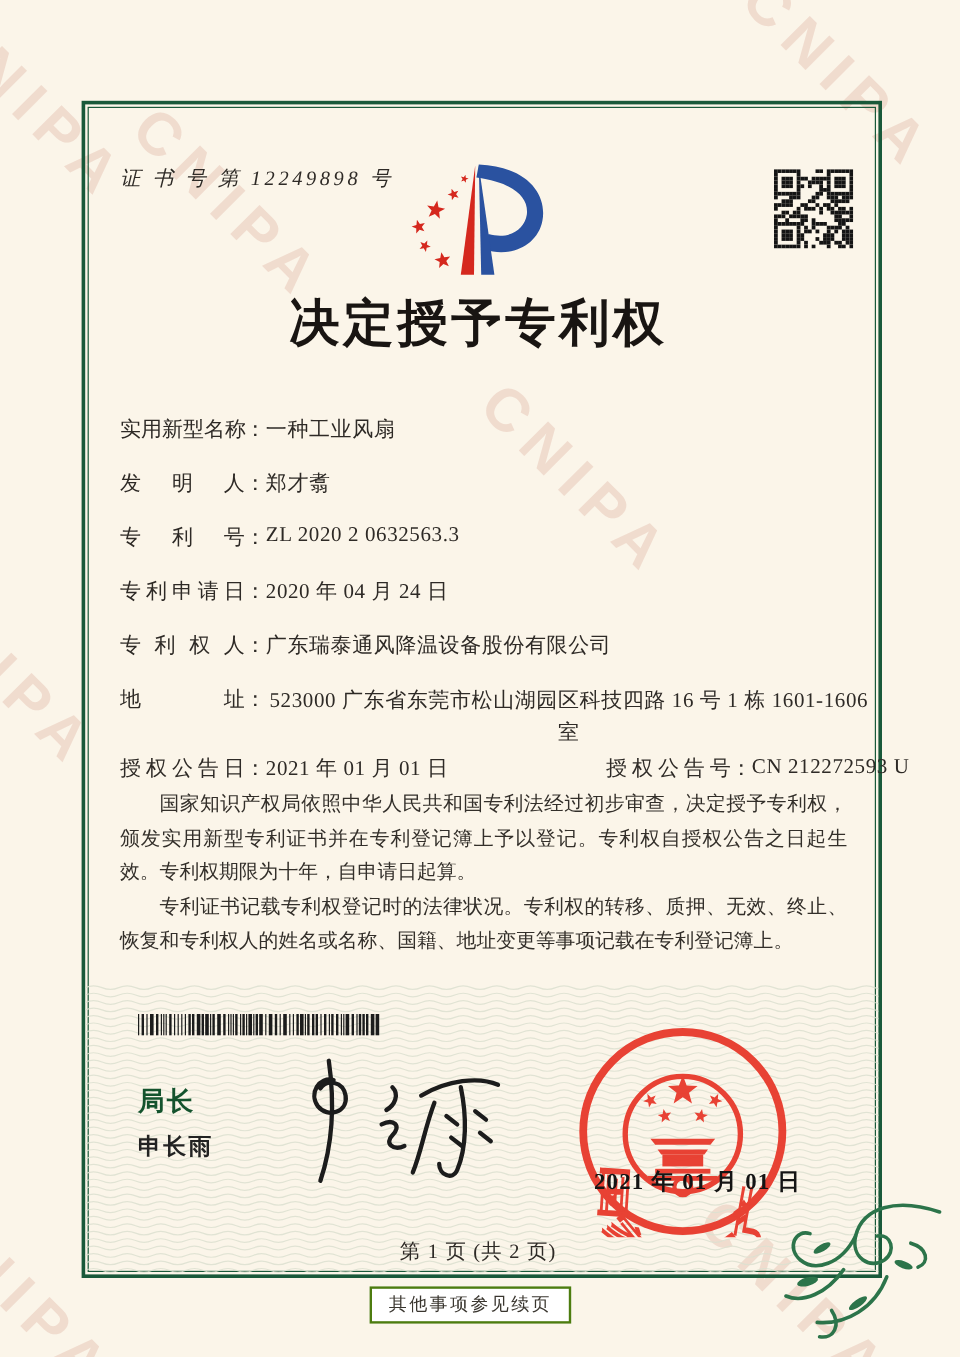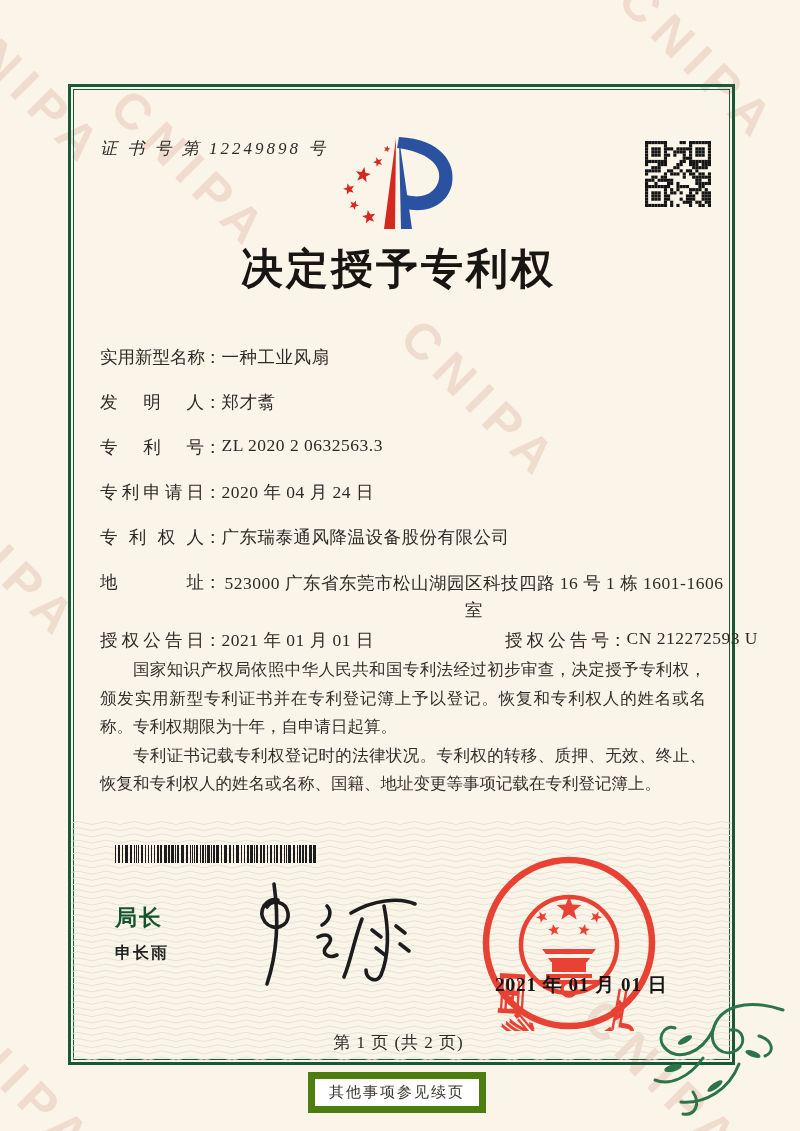--- a/index.html
+++ b/index.html
@@ -43,32 +43,32 @@
   .paras{position:absolute;left:100px;top:656px;width:606px;z-index:3;
     font-size:16.5px;line-height:28.5px;text-align:justify;color:#332f2a;}
   .paras p{margin:0;text-indent:2em;}
   
   .waves{position:absolute;left:71px;top:819px;z-index:2;opacity:.85;}
   
   .barcode{position:absolute;left:115px;top:845px;z-index:3;}
   
   .issuer-title{position:absolute;left:115px;top:903px;font-size:22px;z-index:3;
     font-family:"Liberation Sans","DejaVu Sans",sans-serif;font-weight:600;letter-spacing:2px;color:#14532d;}
-  .issuer-name{position:absolute;left:115px;top:943px;font-size:16px;z-index:3;
+  .issuer-name{position:absolute;left:115px;top:943px;font-size:19px;z-index:3;
     font-family:"Liberation Sans","DejaVu Sans",sans-serif;font-weight:600;letter-spacing:2px;color:#222;}
   .signature{position:absolute;left:233px;top:878px;z-index:4;}
   
   .seal{position:absolute;left:481px;top:855px;z-index:3;opacity:.95;}
   .seal-date{position:absolute;left:495px;top:972px;width:160px;font-size:19px;font-weight:600;
     color:#141414;letter-spacing:1px;z-index:4;white-space:nowrap;}
   
   .page-no{position:absolute;left:68px;top:1031px;width:661px;text-align:center;font-size:17px;z-index:3;letter-spacing:1px;}
   .cont-note{
     position:absolute;left:308px;top:1072px;padding:4px 14px;background:#ffffff;
-    font-size:15px;letter-spacing:2px;color:#3a362f;z-index:5;border:7px solid #4d7c0f;
+    font-size:15px;letter-spacing:2px;color:#3a362f;z-index:5;border:2px solid #4d7c0f;
   }
   .flourish{position:absolute;left:645px;top:996px;z-index:6;}
 </style>
 </head>
 <body>
 
 <div class="wm" style="left:-25px;top:-5px">CNIPA</div>
 <div class="wm" style="left:140px;top:78px">CNIPA</div>
 <div class="wm" style="left:430px;top:308px">CNIPA</div>
 <div class="wm" style="left:-50px;top:468px">CNIPA</div>
@@ -408,21 +408,21 @@
   <span class="flabel">地址</span><span class="fcolon">：</span><span class="fvalue wrap">523000 广东省东莞市松山湖园区科技四路 16 号 1 栋 1601-1606 室</span>
 </div>
 <div class="field" style="top:628px">
   <span class="flabel">授权公告日</span><span class="fcolon">：</span><span class="fvalue">2021 年 01 月 01 日</span>
   <span class="pair2">
     <span class="flabel">授权公告号</span><span class="fcolon">：</span><span class="fvalue">CN 212272593 U</span>
   </span>
 </div>
 
 <div class="paras">
-  <p>国家知识产权局依照中华人民共和国专利法经过初步审查，决定授予专利权，颁发实用新型专利证书并在专利登记簿上予以登记。恢复和专利权人的姓名或名称。专利权期限为十年，自申请日起算。</p>
+  <p>国家知识产权局依照中华人民共和国专利法经过初步审查，决定授予专利权，颁发实用新型专利证书并在专利登记簿上予以登记。专利权自授权公告之日起生效。专利权期限为十年，自申请日起算。</p>
   <p>专利证书记载专利权登记时的法律状况。专利权的转移、质押、无效、终止、恢复和专利权人的姓名或名称、国籍、地址变更等事项记载在专利登记簿上。</p>
 </div>
 
 <svg class="barcode" width="206" height="18" id="barcode">
     <rect x="0" y="0" width="1" height="18" fill="#1c1c1c"></rect>
     <rect x="3" y="0" width="2" height="18" fill="#1c1c1c"></rect>
     <rect x="7" y="0" width="1" height="18" fill="#1c1c1c"></rect>
     <rect x="10" y="0" width="3" height="18" fill="#1c1c1c"></rect>
     <rect x="15" y="0" width="2" height="18" fill="#1c1c1c"></rect>
     <rect x="19" y="0" width="1" height="18" fill="#1c1c1c"></rect>

